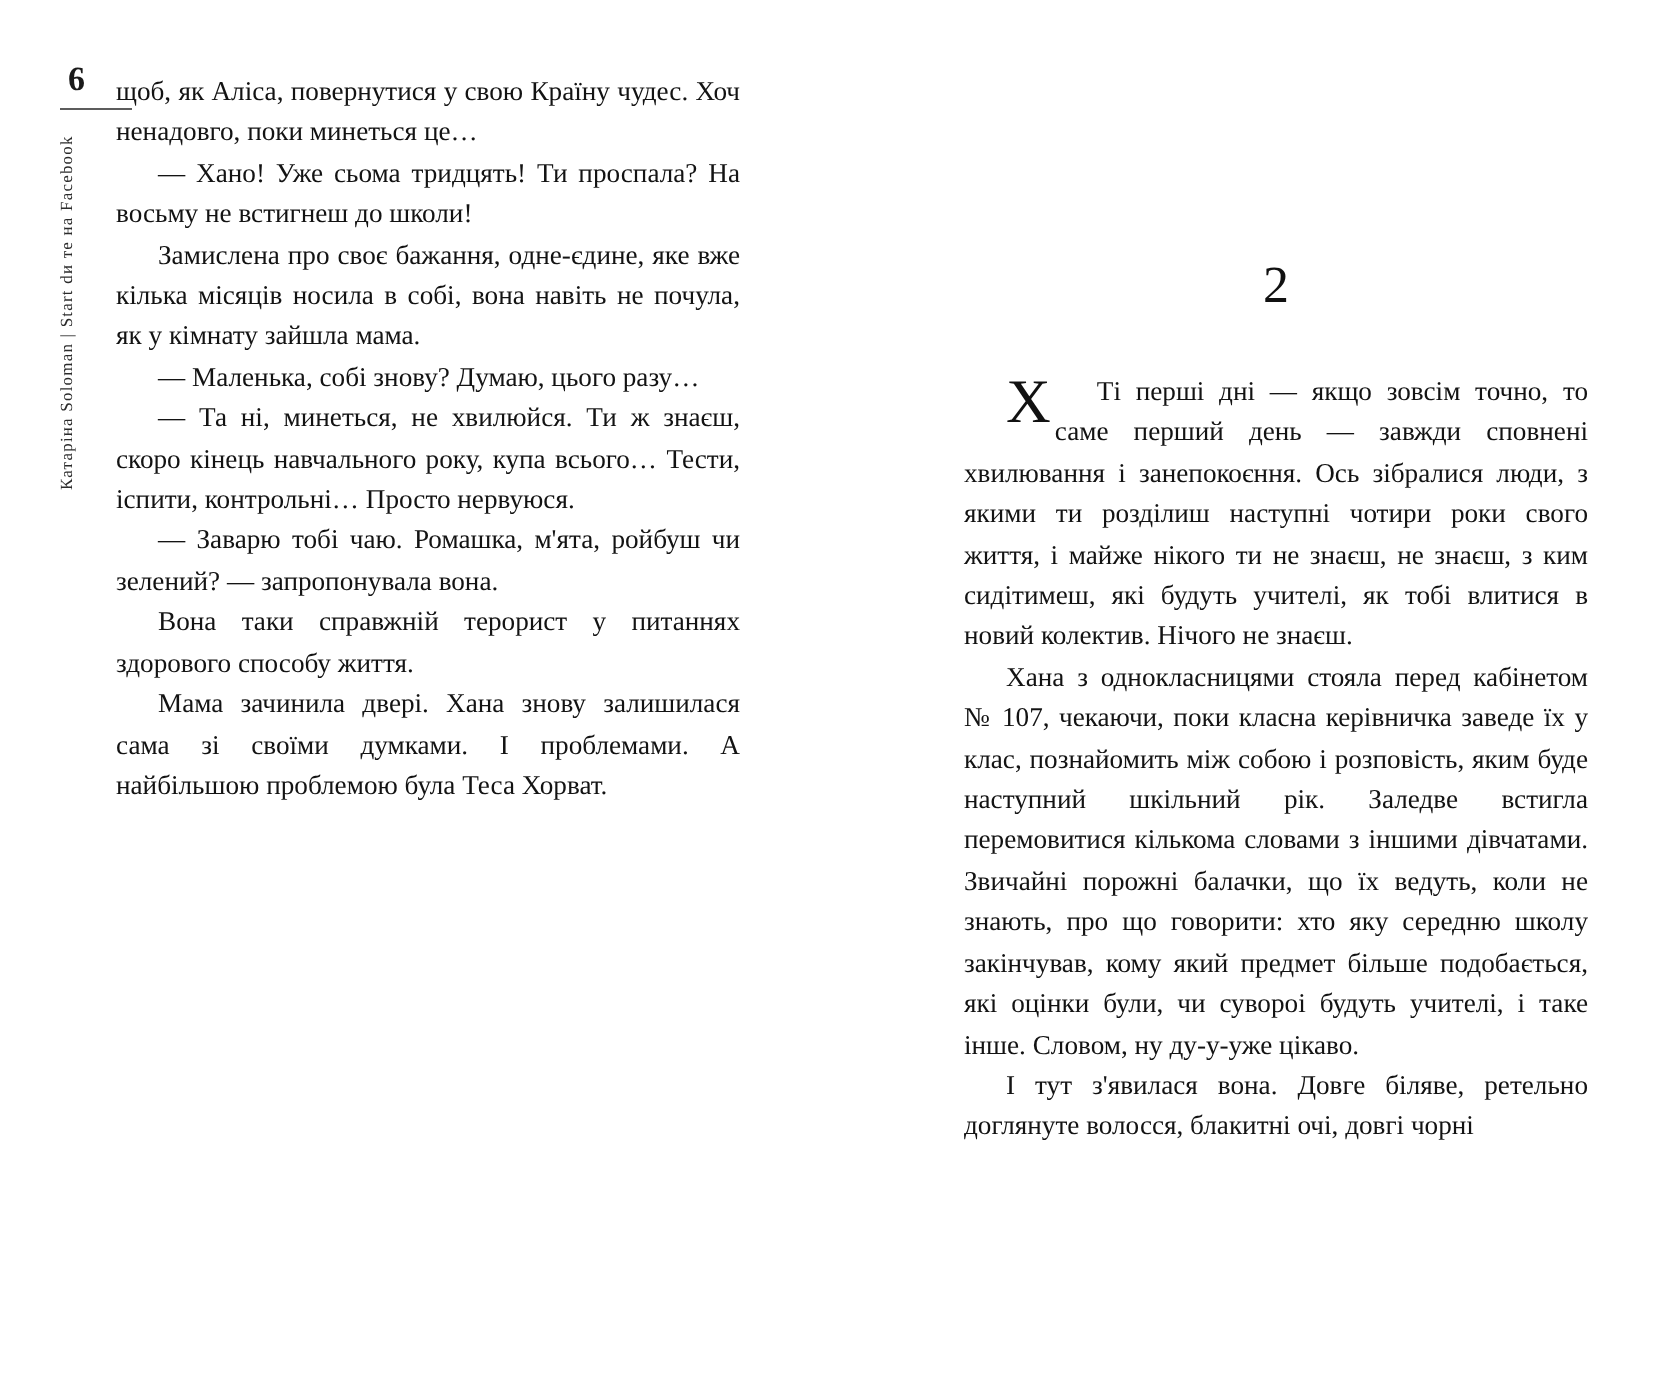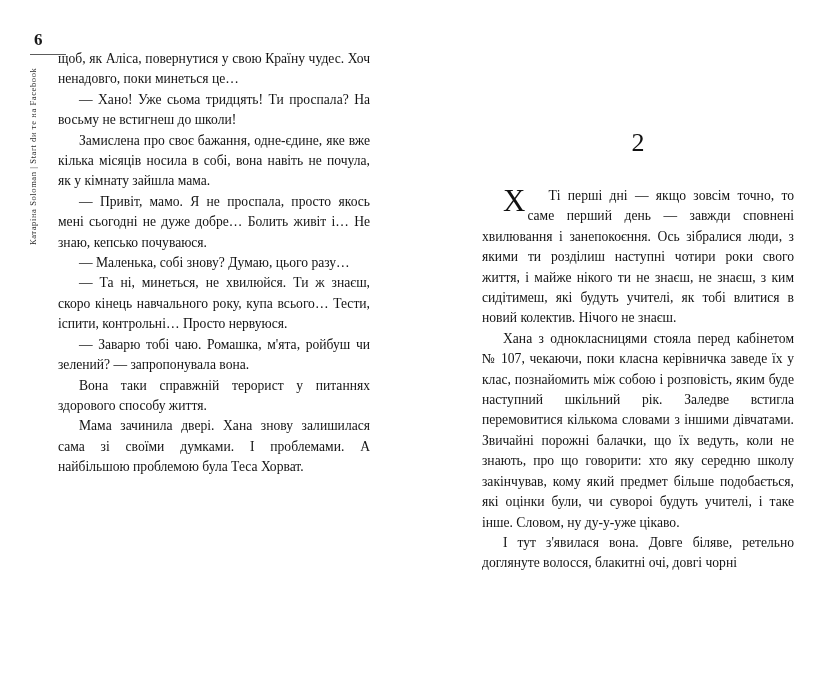--- a/index.html
+++ b/index.html
@@ -68,21 +68,21 @@
     text-align: left;
   }
 
   .col {
     position: absolute;
     box-sizing: border-box;
   }
 
   .col-left {
     left: 58px;
-    top: 49px;
+    top: 36px;
     width: 312px;
   }
 
   .col-right {
     left: 482px;
     top: 44px;
     width: 312px;
   }
 
   .chapter-number {
@@ -141,21 +141,20 @@
 
     <div class="folio-left">6</div>
     <div class="folio-rule"></div>
 
     <div class="running-head-left">Катаріна Soloman | Start dи те на Facebook</div>
 
     <div class="col col-left">
       <p class="para first">щоб, як Аліса, повернутися у свою Країну чудес. Хоч ненадовго, поки минеться це…</p>
       <p class="para">— Хано! Уже сьома тридцять! Ти проспала? На восьму не встигнеш до школи!</p>
       <p class="para">Замислена про своє бажання, одне-єдине, яке вже кілька місяців носила в собі, вона навіть не почула, як у кімнату зайшла мама.</p>
-      <p class="para">— Привіт, мамо. Я не проспала, просто якось мені сьогодні не дуже добре… Болить живіт і… Не знаю, кепсько почуваюся.</p>
       <p class="para">— Маленька, собі знову? Думаю, цього разу…</p>
       <p class="para">— Та ні, минеться, не хвилюйся. Ти ж знаєш, скоро кінець навчального року, купа всього… Тести, іспити, контрольні… Просто нервуюся.</p>
       <p class="para">— Заварю тобі чаю. Ромашка, м'ята, ройбуш чи зелений? — запропонувала вона.</p>
       <p class="para">Вона таки справжній терорист у питаннях здорового способу життя.</p>
       <p class="para">Мама зачинила двері. Хана знову залишилася сама зі своїми думками. І проблемами. А найбільшою проблемою була Теса Хорват.</p>
     </div>
   </div>
 
   <div class="gutter-shadow"></div>
 

